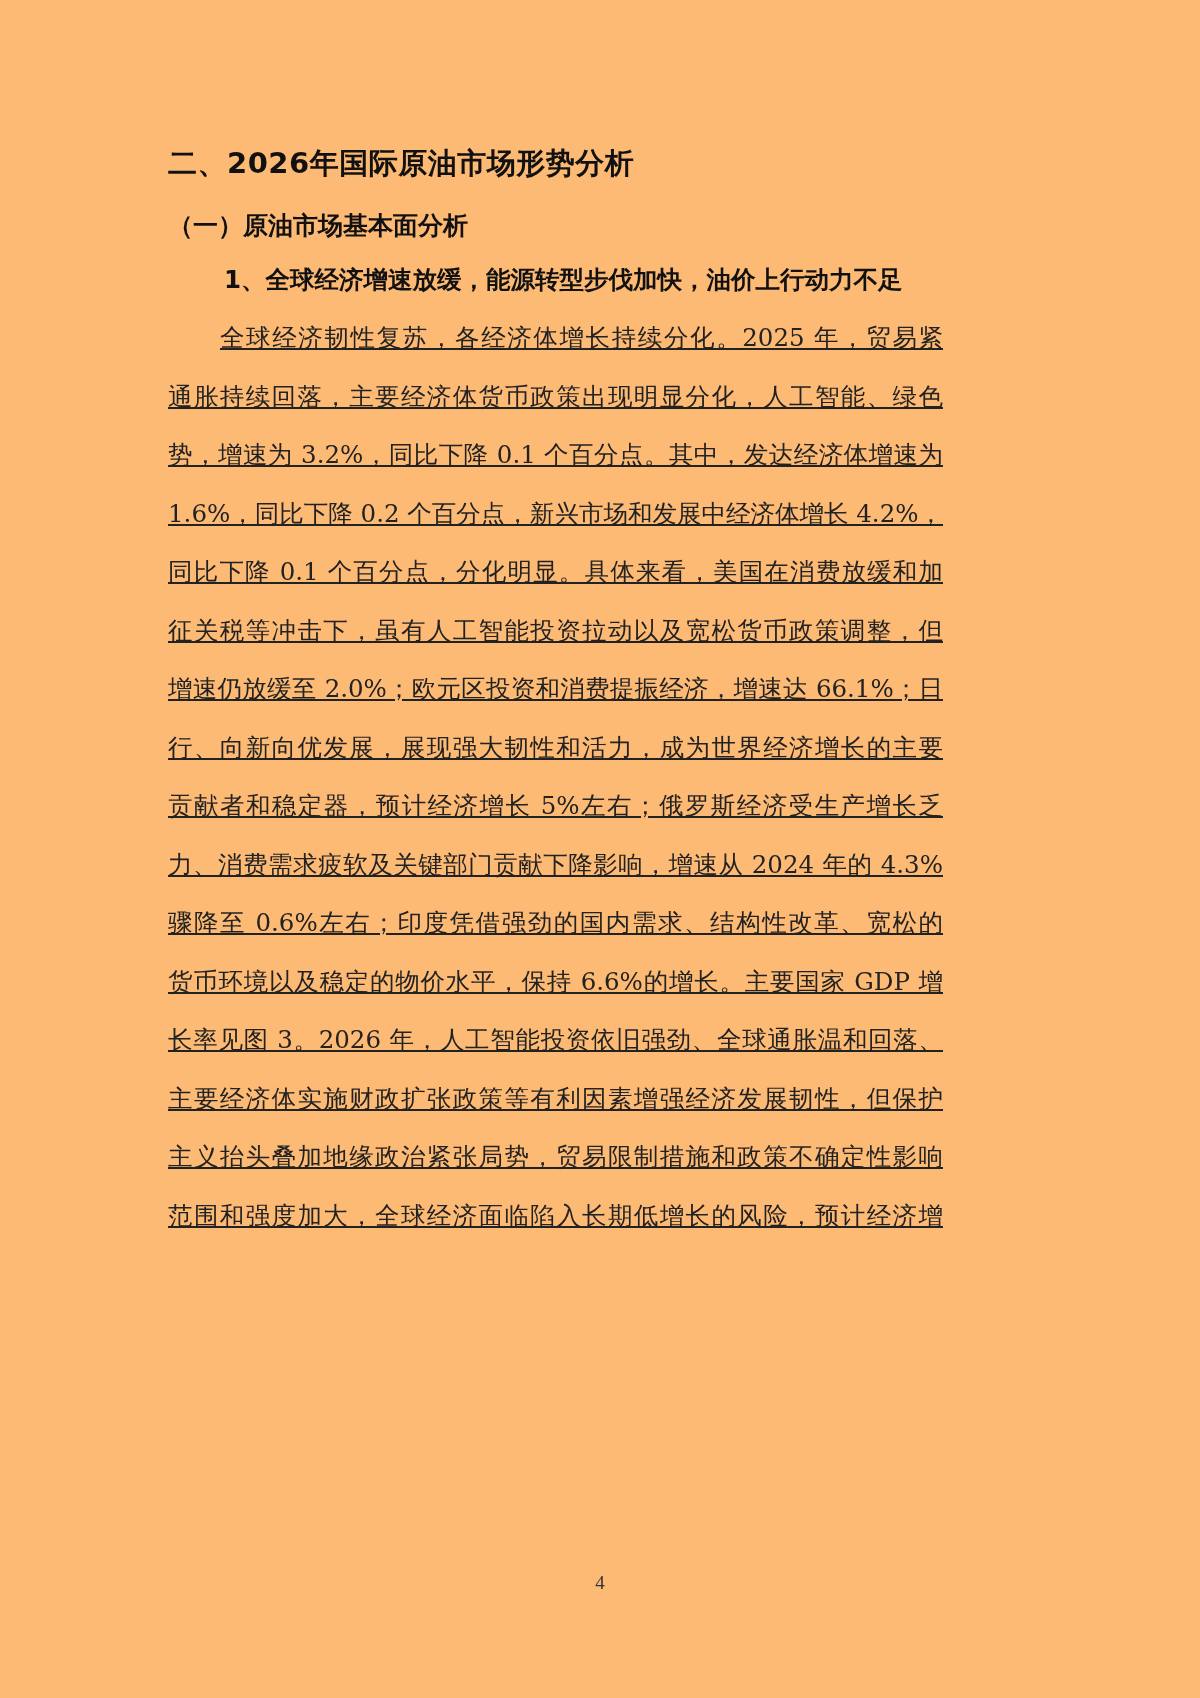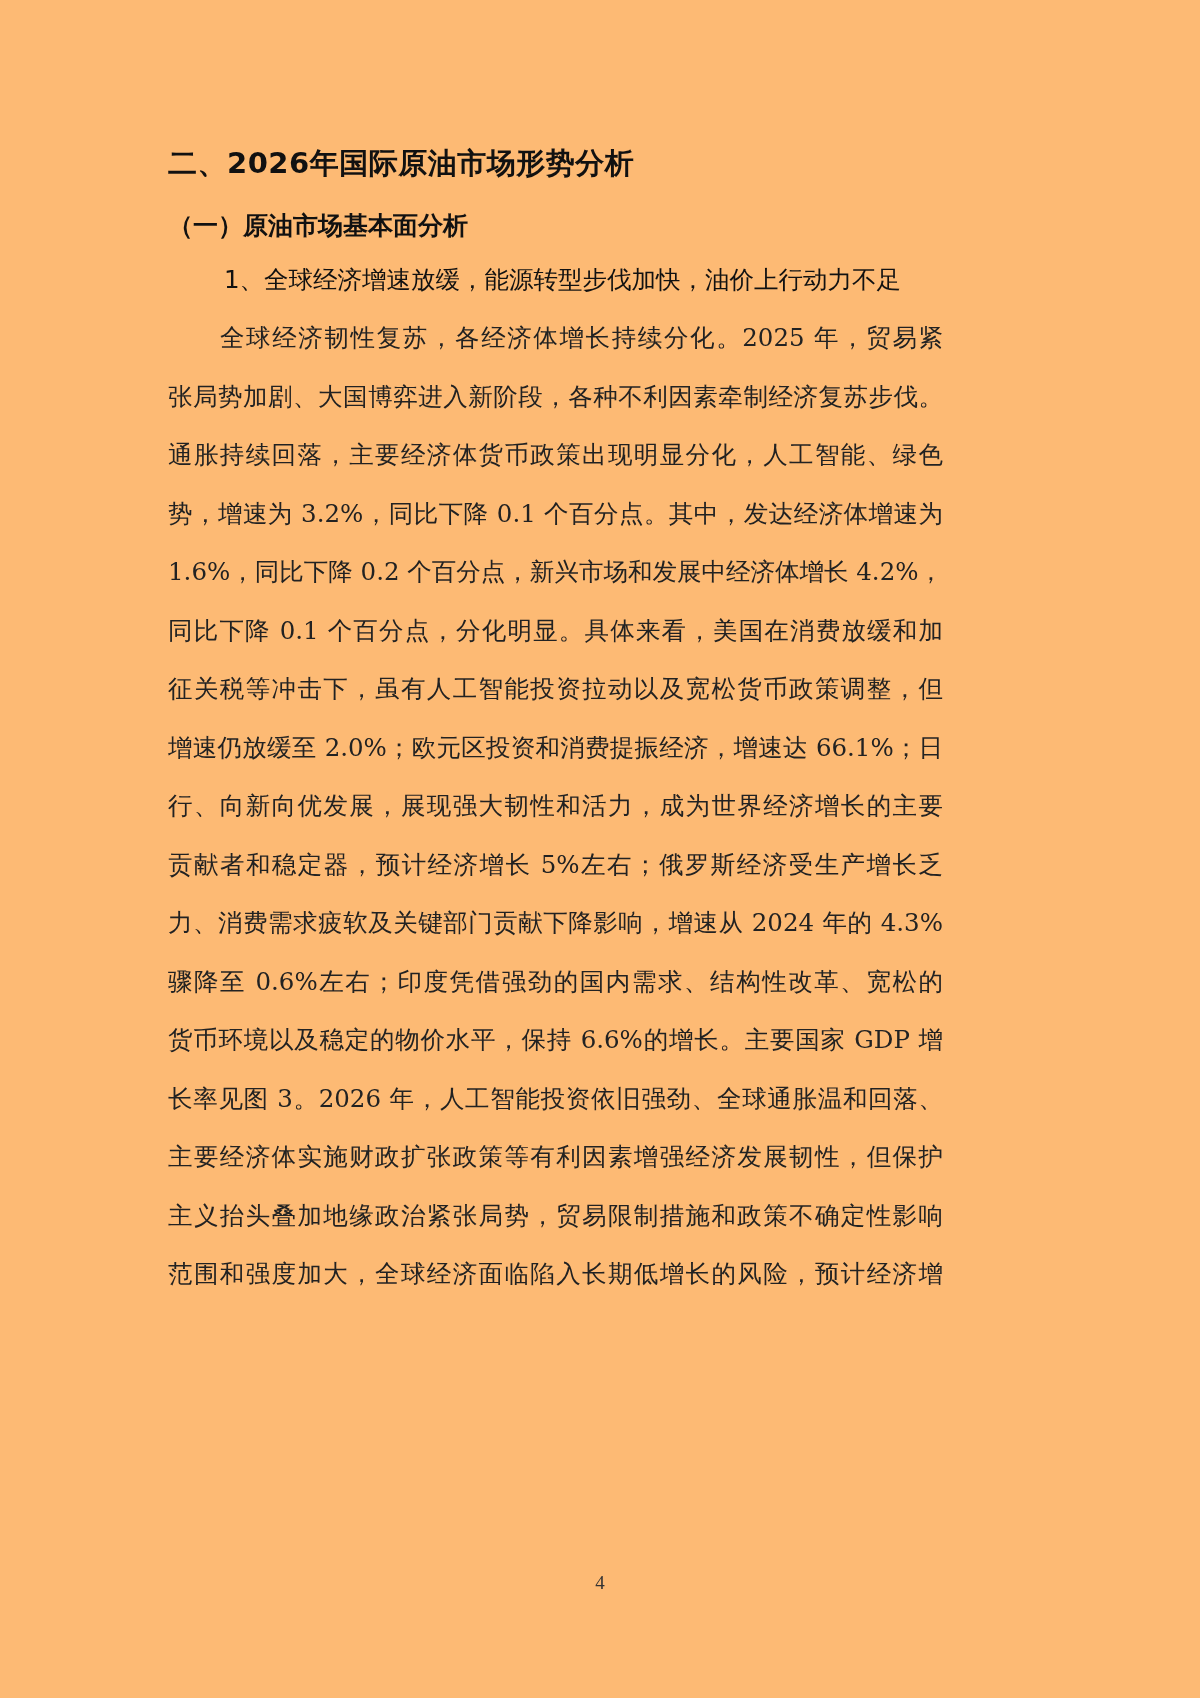--- a/index.html
+++ b/index.html
@@ -6,40 +6,39 @@
   body { width: 1200px; height: 1698px; position: relative; overflow: hidden;
          font-family: "DejaVu Serif", "Liberation Serif", serif; color: #1a1a1a; }
   .page { position: absolute; left: 0; top: 0; width: 1200px; height: 1698px; background: #fdba74; }
   .h1 { position: absolute; left: 168px; top: 140px; width: 780px;
         font-family: "DejaVu Sans", "Liberation Sans", sans-serif; font-weight: bold;
         font-size: 29px; line-height: 46px; letter-spacing: 0.5px; white-space: nowrap; color: #111; }
   .h2 { position: absolute; left: 168px; top: 204px; width: 780px;
         font-family: "DejaVu Sans", "Liberation Sans", sans-serif; font-weight: bold;
         font-size: 25px; line-height: 44px; white-space: nowrap; color: #111; }
   .h3 { position: absolute; left: 224px; top: 258px; width: 720px;
-        font-family: "DejaVu Sans", "Liberation Sans", sans-serif; font-weight: normal;
+        font-family: "DejaVu Sans", "Liberation Sans", sans-serif; font-weight: bold;
         font-size: 24.5px; line-height: 44px; white-space: nowrap; color: #111; }
   .body { position: absolute; left: 168px; top: 316px; width: 775px; }
   .line { height: 58.5px; line-height: 44px; font-size: 24.5px; white-space: nowrap;
-          text-align: justify; text-align-last: justify; color: #222; }
+          text-align: justify; text-align-last: justify; color: #222; text-decoration: underline; }
   .line.first { padding-left: 52px; }
   .pagenum { position: absolute; left: 0; width: 1200px; top: 1572px; text-align: center;
              font-family: "Liberation Serif", serif; font-size: 19px; color: #333; }
 </style>
 </head>
 <body>
 
 <div class="page">
   <div class="h1">二、2026年国际原油市场形势分析</div>
   <div class="h2">（一）原油市场基本面分析</div>
   <div class="h3">1、全球经济增速放缓，能源转型步伐加快，油价上行动力不足</div>
 
   <div class="body">
     <div class="line first">全球经济韧性复苏，各经济体增长持续分化。2025 年，贸易紧</div>
-    <div class="line">张局势加剧、大国博弈进入新阶段，各种不利因素牵制经济复苏步伐。</div>
     <div class="line">通胀持续回落，主要经济体货币政策出现明显分化，人工智能、绿色</div>
     <div class="line">势，增速为 3.2%，同比下降 0.1 个百分点。其中，发达经济体增速为</div>
     <div class="line">1.6%，同比下降 0.2 个百分点，新兴市场和发展中经济体增长 4.2%，</div>
     <div class="line">同比下降 0.1 个百分点，分化明显。具体来看，美国在消费放缓和加</div>
     <div class="line">征关税等冲击下，虽有人工智能投资拉动以及宽松货币政策调整，但</div>
     <div class="line">增速仍放缓至 2.0%；欧元区投资和消费提振经济，增速达 66.1%；日</div>
     <div class="line">行、向新向优发展，展现强大韧性和活力，成为世界经济增长的主要</div>
     <div class="line">贡献者和稳定器，预计经济增长 5%左右；俄罗斯经济受生产增长乏</div>
     <div class="line">力、消费需求疲软及关键部门贡献下降影响，增速从 2024 年的 4.3%</div>
     <div class="line">骤降至 0.6%左右；印度凭借强劲的国内需求、结构性改革、宽松的</div>

